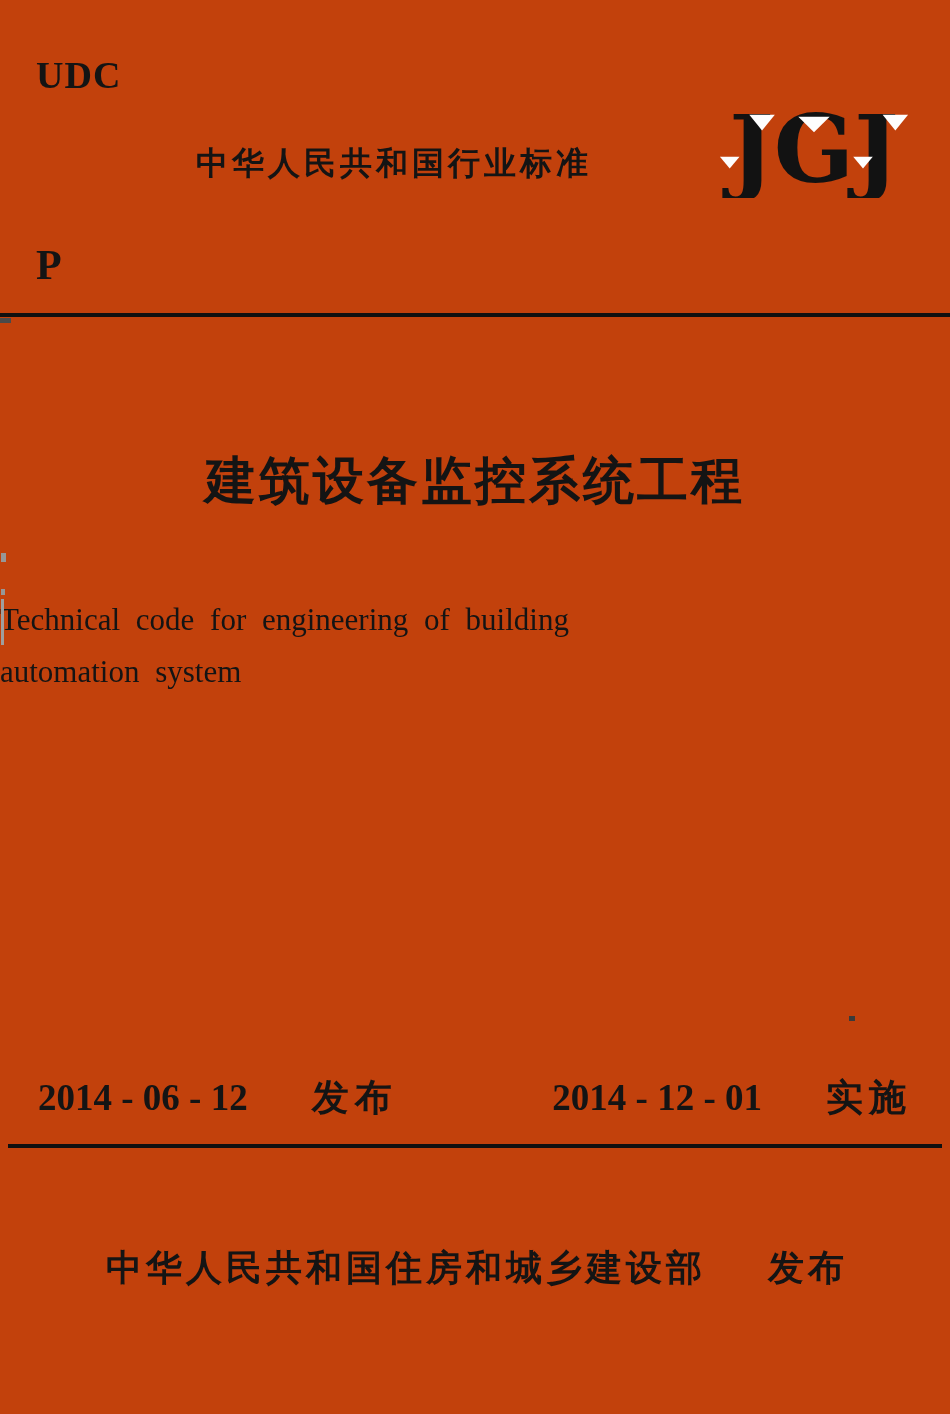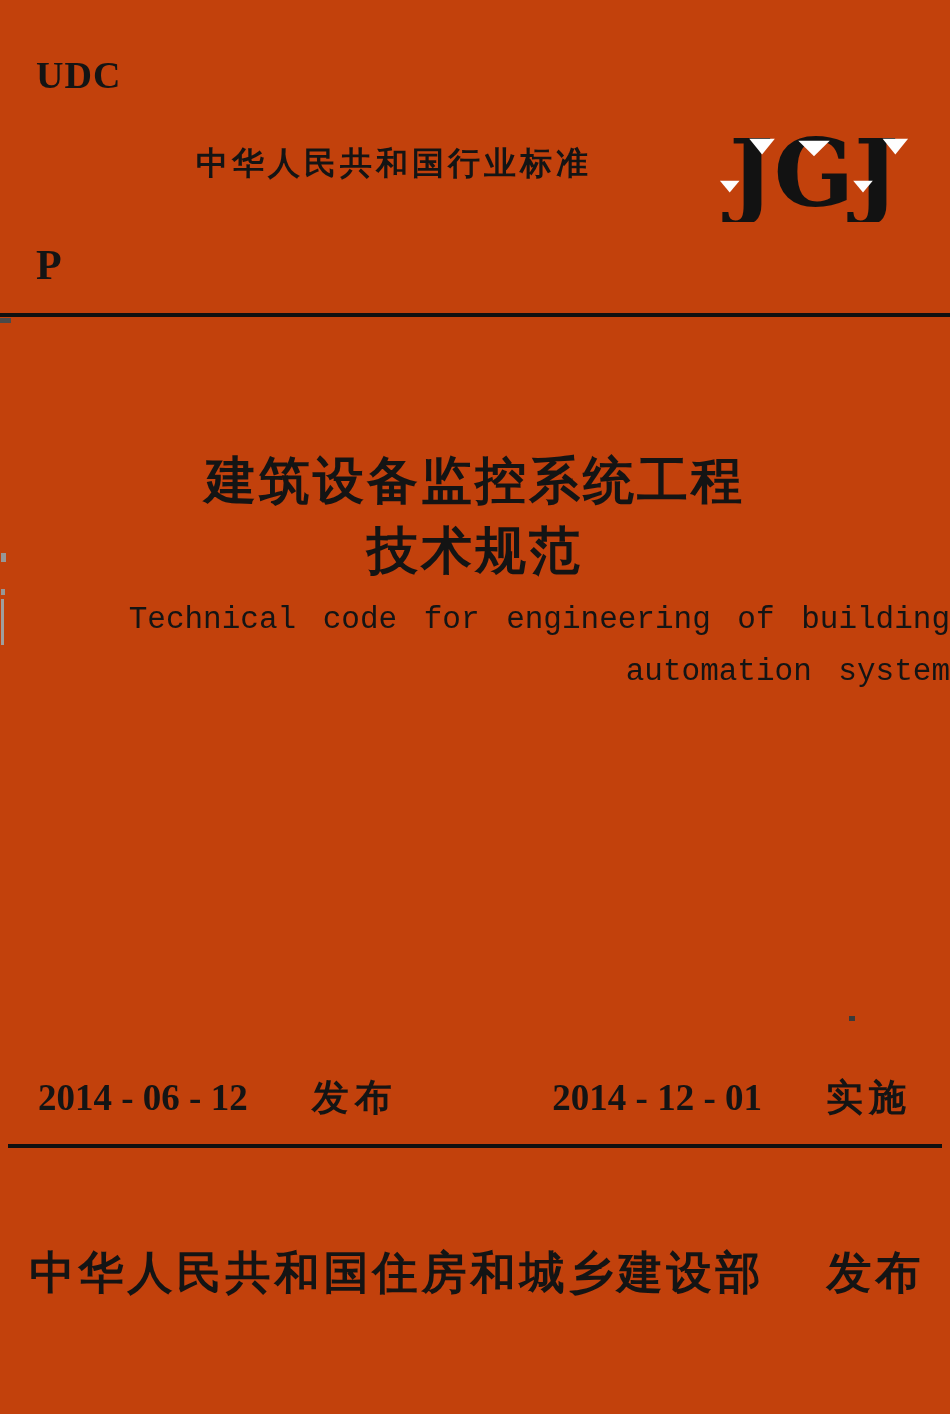--- a/index.html
+++ b/index.html
@@ -25,21 +25,21 @@
     font: bold 42px/1 "Liberation Serif", serif;
   }
   .std-heading {
     left: 196px; top: 147px;
     font-weight: bold;
     font-size: 32px; line-height: 1;
     letter-spacing: 4px;
     font-family: "Liberation Sans", sans-serif;
     white-space: nowrap;
   }
-  .logo-wrap { left: 716px; top: 100px; width: 196px; height: 98px; margin-top: 24px; }
+  .logo-wrap { left: 716px; top: 100px; width: 196px; height: 98px; }
   .num-block {
     right: 48px; top: 216px;
     text-align: right;
     font-weight: bold;
     font-family: "Liberation Serif", serif;
     white-space: nowrap;
   }
   .std-number  { font-size: 37px; line-height: 40px; letter-spacing: 1px; }
   .rec-number  { font-size: 36px; line-height: 42px; letter-spacing: 1px;
                  font-family: "Liberation Sans", "Liberation Serif", sans-serif; }
@@ -50,23 +50,23 @@
   .title-zh {
     left: 0; top: 446px; width: 100%;
     text-align: center;
     font-weight: bold;
     font-size: 51px; line-height: 70px;
     letter-spacing: 3px;
     font-family: "Liberation Serif", "DejaVu Serif", serif;
   }
   .title-en {
     left: 0; top: 594px; width: 100%;
-    text-align: right;
+    text-align: left;
     font-size: 31px; line-height: 52px;
-    font-family: Liberation Mono, monospace;
+    font-family: Liberation Serif, serif;
     word-spacing: 8px;
   }
 
   .dates-row {
     left: 38px; top: 1078px; right: 44px;
     display: flex; justify-content: space-between; align-items: baseline;
   }
   .date-group { display: flex; align-items: baseline; gap: 64px; white-space: nowrap; }
   .date-value {
     font: bold 37px/1.1 "Liberation Serif", serif;
@@ -77,21 +77,21 @@
     letter-spacing: 6px; margin-right: -6px;
     font-family: "Liberation Sans", sans-serif;
   }
 
   .publisher-row {
     left: 0; top: 1248px; width: 100%;
     display: flex; justify-content: center; align-items: baseline; gap: 66px;
     white-space: nowrap;
   }
   .publisher-name, .publish-label {
-    font-weight: bold; font-size: 45px; line-height: 1.1;
+    font-weight: bold; font-size: 36px; line-height: 1.1;
     letter-spacing: 4px; margin-right: -4px;
     font-family: "Liberation Sans", sans-serif;
   }
 
   .artifact { background: #979797; }
   .artifact-dash  { left: 1px; top: 553px; width: 5px; height: 9px; }
   .artifact-dot   { left: 1px; top: 589px; width: 4px; height: 6px; }
   .artifact-line  { left: 1px; top: 599px; width: 3px; height: 46px; background:#9f9f9f; }
   .artifact-speck { left: 849px; top: 1016px; width: 6px; height: 5px; background:#3a3a3a; }
   .artifact-tick  { left: 0px; top: 318px; width: 11px; height: 5px; background:#4a4a4a; }
@@ -117,21 +117,20 @@
       <polygon points="140,58 160,58 150,70" fill="#fefefe"></polygon>
     </svg>
   </div>
 
 
   <div class="abs rule-top"></div>
   <div class="abs artifact artifact-tick"></div>
 
   <div class="abs title-zh">
     <div>建筑设备监控系统工程</div>
-    <div>技术规范</div>
   </div>
 
   <div class="abs title-en">
     <div>Technical code for engineering of building</div>
     <div>automation system</div>
   </div>
 
   <div class="abs artifact artifact-dash"></div>
   <div class="abs artifact artifact-dot"></div>
   <div class="abs artifact artifact-line"></div>

